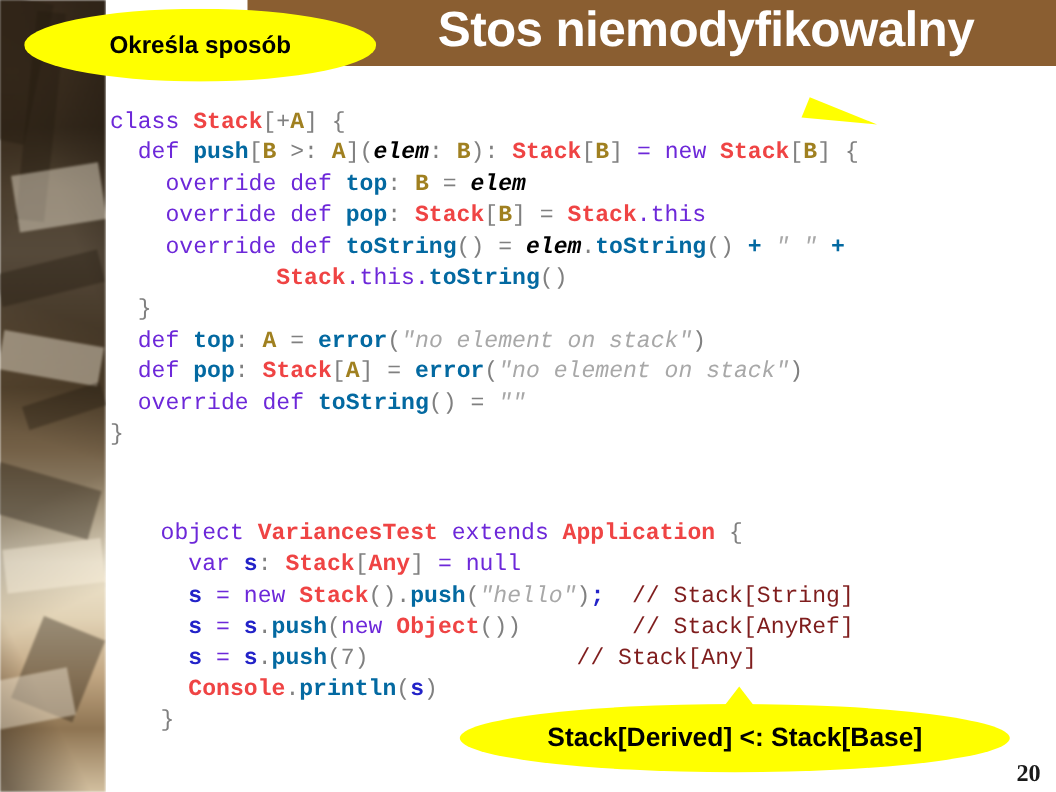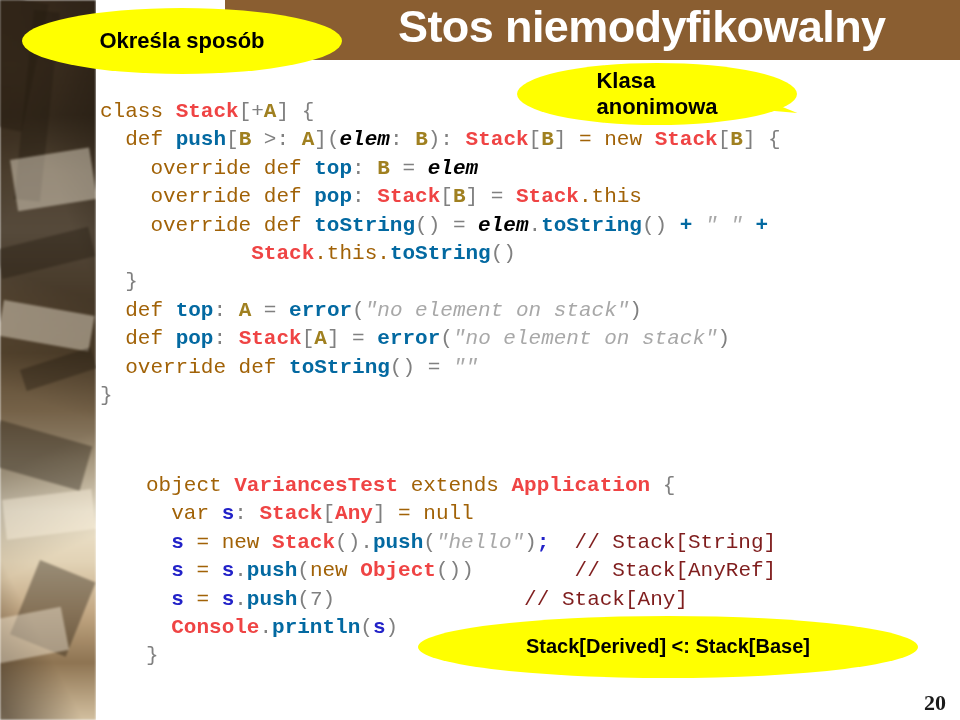--- a/index.html
+++ b/index.html
@@ -88,21 +88,21 @@
     line-height: 28.4px;
     white-space: pre;
     letter-spacing: 0px;
   }
   #code-top  { left: 100px; top: 98px; }
   #code-bot  { left: 100px; top: 472px; margin-left: 46px; }
 
   .code-line { height: 28.4px; }
 
   
-  .tk-plain  { color: #a16207; }
+  .tk-plain  { color: #6d28d9; }
   .tk-type   { color: #ef4444; font-weight: bold; }
   .tk-method { color: #0369a1; font-weight: bold; }
   .tk-tparam { color: #a08020; font-weight: bold; }
   .tk-var    { color: #000000; font-weight: bold; font-style: italic; }
   .tk-var2   { color: #2222c8; font-weight: bold; }
   .tk-str    { color: #a8a8a8; font-style: italic; }
   .tk-cmt    { color: #7f1d1d; }
   .tk-punct  { color: #808080; }
 
   
@@ -144,23 +144,23 @@
     position: absolute;
     left: 730px; top: 100px;
     width: 0; height: 0;
     z-index: 19;
     border-left: 66px solid #ffff00;
     border-bottom: 20px solid transparent;
     transform: rotate(22deg);
   }
 
   #callout-subtype {
-    left: 418px; top: 616px;
+    left: 418px; top: 640px;
     width: 500px; height: 62px;
-    font-size: 20px;
+    font-size: 24px;
   }
   #callout-subtype-tail {
     position: absolute;
     left: 646px; top: 624px;
     width: 0; height: 0;
     z-index: 19;
     border-bottom: 34px solid #ffff00;
     border-left: 26px solid transparent;
     border-right: 26px solid transparent;
   }
@@ -204,26 +204,20 @@
   <div id="code-bot" class="code-block"><div class="code-line"><span class="tk-plain">object </span><span class="tk-type">VariancesTest</span><span class="tk-plain"> extends </span><span class="tk-type">Application</span><span class="tk-punct"> {</span></div><div class="code-line"><span class="tk-plain">  var </span><span class="tk-var2">s</span><span class="tk-punct">: </span><span class="tk-type">Stack</span><span class="tk-punct">[</span><span class="tk-type">Any</span><span class="tk-punct">] </span><span class="tk-plain">= null</span></div><div class="code-line"><span class="tk-punct">  </span><span class="tk-var2">s</span><span class="tk-plain"> = new </span><span class="tk-type">Stack</span><span class="tk-punct">().</span><span class="tk-method">push</span><span class="tk-punct">(</span><span class="tk-str">"hello"</span><span class="tk-punct">)</span><span class="tk-var2">;</span><span class="tk-cmt">  // Stack[String]</span></div><div class="code-line"><span class="tk-punct">  </span><span class="tk-var2">s</span><span class="tk-plain"> = </span><span class="tk-var2">s</span><span class="tk-punct">.</span><span class="tk-method">push</span><span class="tk-punct">(</span><span class="tk-plain">new </span><span class="tk-type">Object</span><span class="tk-punct">())</span><span class="tk-cmt">        // Stack[AnyRef]</span></div><div class="code-line"><span class="tk-punct">  </span><span class="tk-var2">s</span><span class="tk-plain"> = </span><span class="tk-var2">s</span><span class="tk-punct">.</span><span class="tk-method">push</span><span class="tk-punct">(7)</span><span class="tk-cmt">               // Stack[Any]</span></div><div class="code-line"><span class="tk-punct">  </span><span class="tk-type">Console</span><span class="tk-punct">.</span><span class="tk-method">println</span><span class="tk-punct">(</span><span class="tk-var2">s</span><span class="tk-punct">)</span></div><div class="code-line"><span class="tk-punct">}</span></div></div>
 
   <div id="callout-inherit-tail"></div>
   <div id="callout-inherit" class="callout">
     <span class="callout-label">
       <span>Określa sposób</span><br>
     </span>
   </div>
 
   <div id="callout-anon-tail"></div>
-  <div id="callout-anon" class="callout">
-    <span class="callout-label">
-      <span>Klasa</span><br>
-      <span>anonimowa</span>
-    </span>
-  </div>
 
   <div id="callout-subtype-tail"></div>
   <div id="callout-subtype" class="callout">
     <span class="callout-label">Stack[Derived] &lt;: Stack[Base]</span>
   </div>
 
   <div id="slide-number">20</div>
 
 </div>
 

